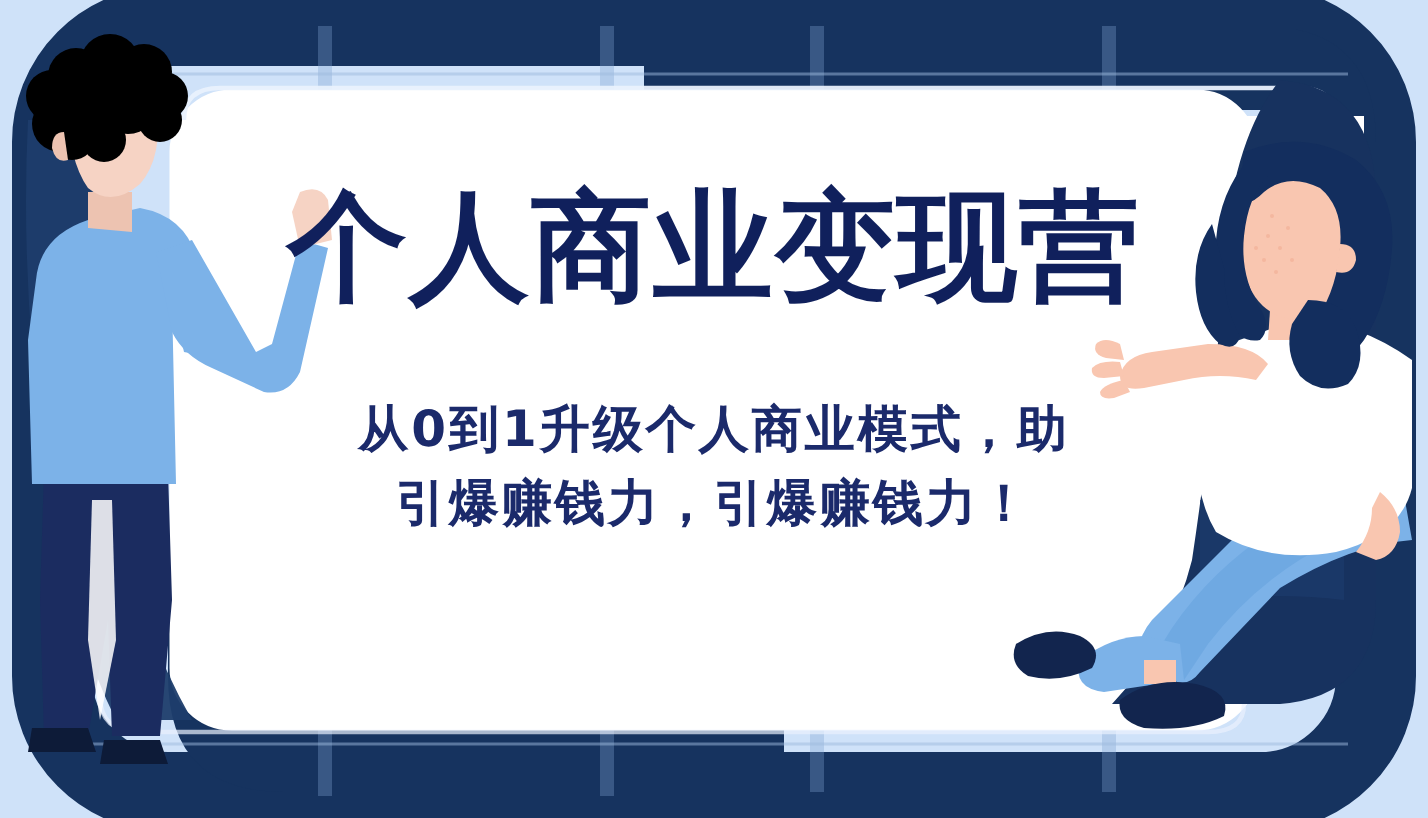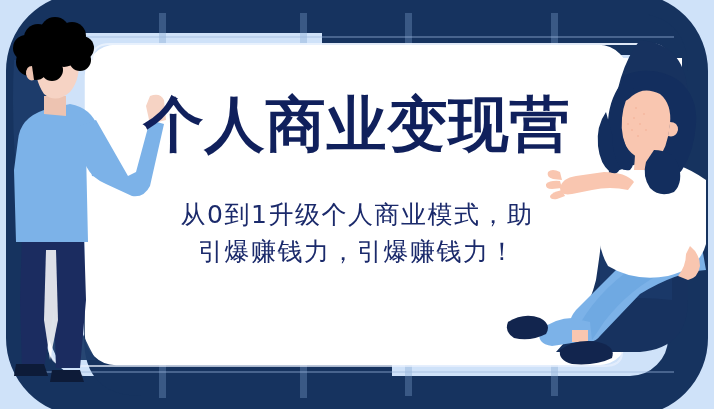--- a/index.html
+++ b/index.html
@@ -46,21 +46,21 @@
     font-family: "DejaVu Sans", "Liberation Sans", sans-serif;
   }
   #subtitle {
     position: absolute;
     left: 147px;
     top: 196px;
     width: 420px;
     text-align: center;
     font-size: 25px;
     line-height: 37px;
-    font-weight: normal;
+    font-weight: bold;
     color: #1b2a6b;
     letter-spacing: 1.5px;
     font-family: "DejaVu Sans", "Liberation Sans", sans-serif;
   }
 </style>
 </head>
 <body>
 
 <div id="poster">
 

